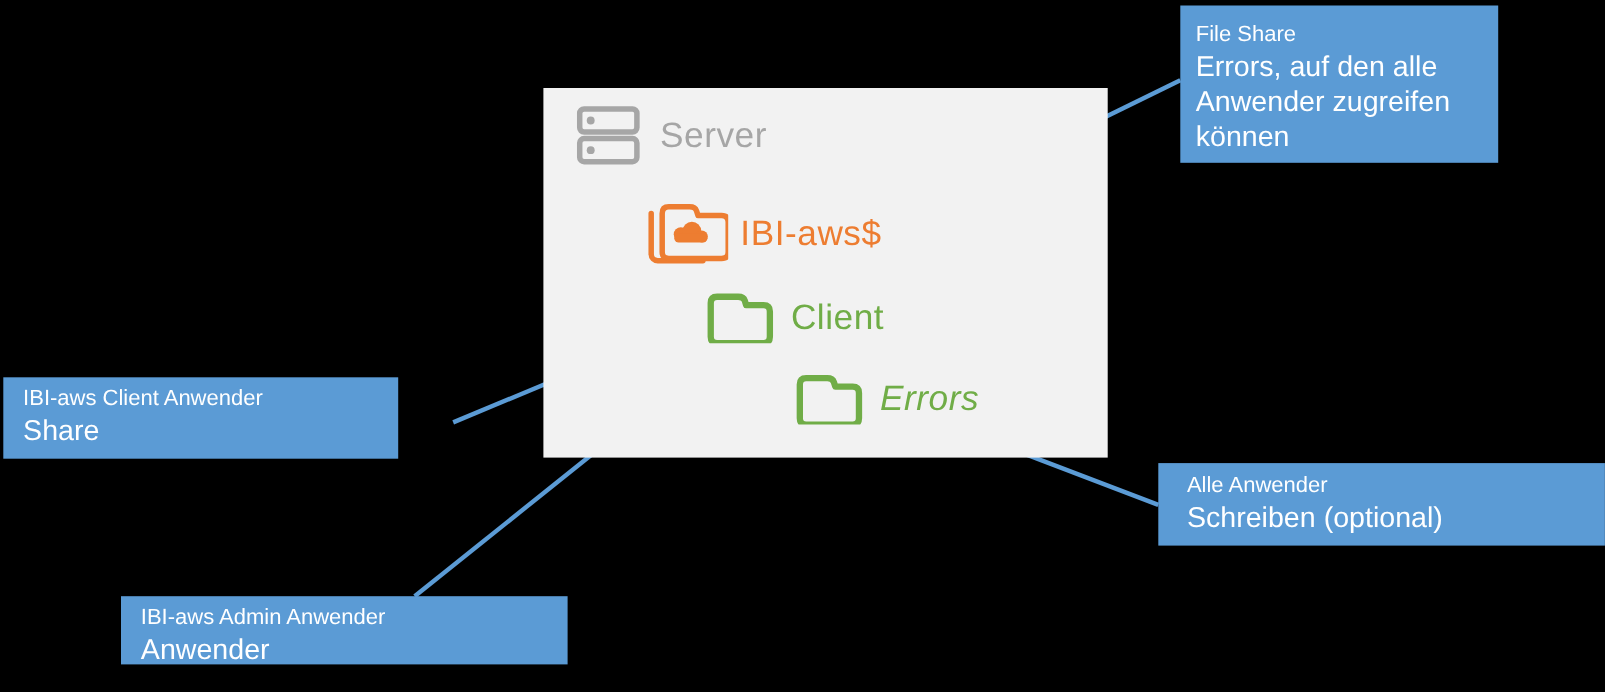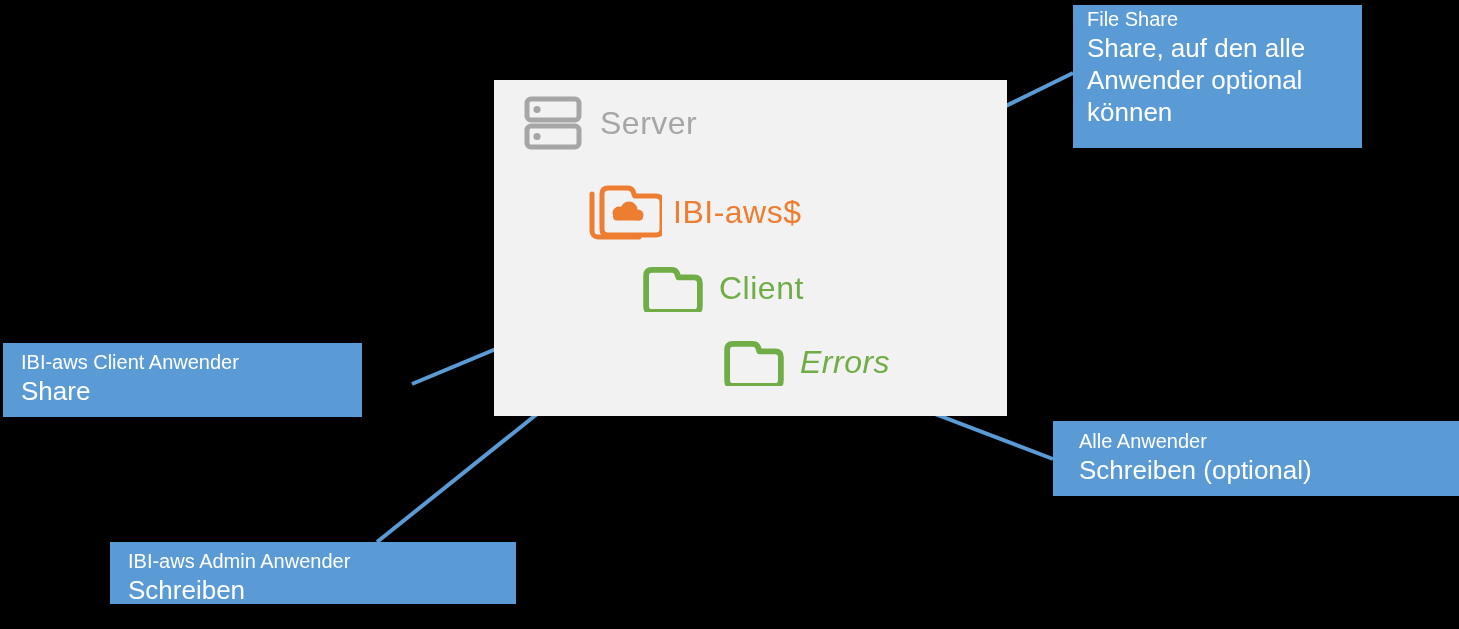--- a/index.html
+++ b/index.html
@@ -43,21 +43,21 @@
   .label-green  { color: var(--green,  #70ad47); }
   
   .callout {
     position: absolute;
     background: var(--callout_bg, #5b9bd5);
     color: var(--callout_text, #ffffff);
     box-sizing: border-box;
   }
   .callout .title { font-size: 20px; line-height: 1.25; }
   .callout .body  { font-size: 26px; line-height: 1.24; }
-  .callout-file-share { left: 1073px; top: 5px;   width: 289px; height: 143px; padding: 2px 14px; }
+  .callout-file-share { left: 1073px; top: 5px;   width: 289px; height: 143px; padding: 14px 14px; }
   .callout-lesen      { left: 3px;    top: 343px; width: 359px; height: 74px;  padding: 7px 18px; }
   .callout-schreiben  { left: 110px;  top: 542px; width: 406px; height: 62px;  padding: 7px 18px; }
   .callout-alle       { left: 1053px; top: 421px; width: 406px; height: 75px;  padding: 8px 26px; }
   
   .arrows {
     position: absolute;
     left: 0; top: 0;
     width: 1459px;
     height: 629px;
     pointer-events: none;
@@ -123,31 +123,31 @@
       <svg class="icon" width="64" height="48" viewBox="0 0 64 50" xmlns="http://www.w3.org/2000/svg">
         <path d="M4 12 q0 -6 6 -6 h20 q5 0 6.2 3.6 l1.4 4.4 h16.4 q6 0 6 6 v24 q0 6 -6 6 h-44 q-6 0 -6 -6 z" style="fill:none; stroke:var(--green,#70ad47); stroke-width:6; stroke-linejoin:round;"></path>
       </svg>
       <span class="label label-green">Errors</span>
     </div>
 
   </div>
 
   <div class="callout callout-file-share">
     <div class="title">File Share</div>
-    <div class="body">Share, auf den alle Anwender optional können</div>
+    <div class="body">Errors, auf den alle Anwender zugreifen können</div>
   </div>
 
   <div class="callout callout-lesen">
     <div class="title">IBI-aws Client Anwender</div>
     <div class="body">Share</div>
   </div>
 
   <div class="callout callout-schreiben">
     <div class="title">IBI-aws Admin Anwender</div>
-    <div class="body">Schreiben</div>
+    <div class="body">Anwender</div>
   </div>
 
   <div class="callout callout-alle">
     <div class="title">Alle Anwender</div>
     <div class="body">Schreiben (optional)</div>
   </div>
 
 </div>
 
 </body></html>

